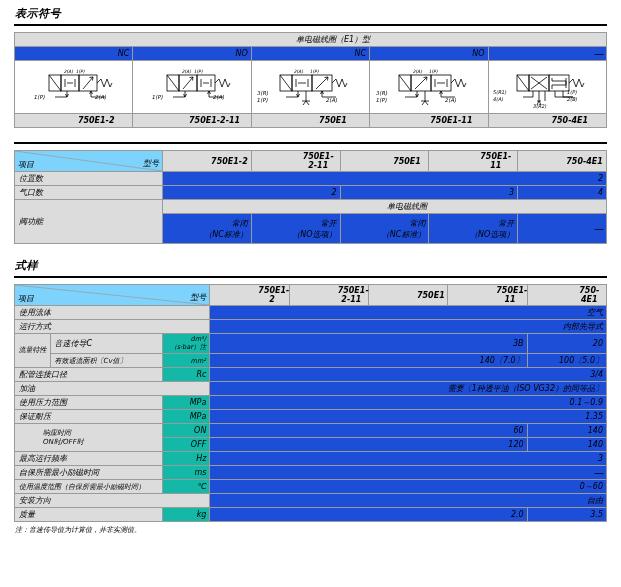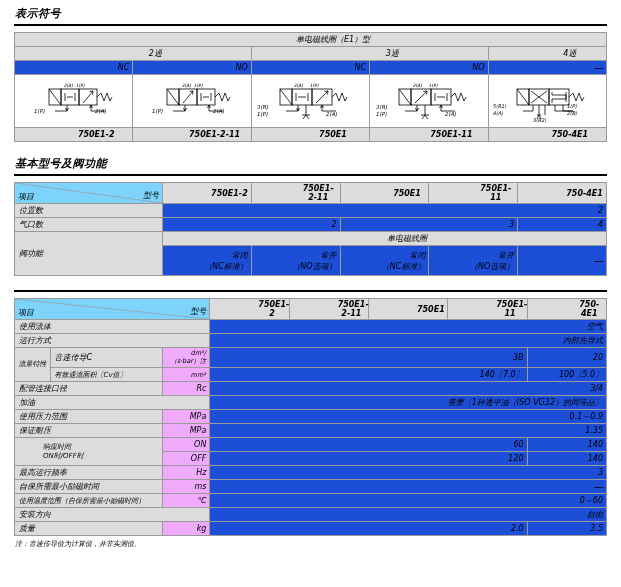--- a/index.html
+++ b/index.html
@@ -42,21 +42,21 @@
     padding: 1px 3px;
     font-weight: normal;
     font-size: 8px;
     vertical-align: middle;
     text-align: center;
     height: 14px;
   }
   .hdr { background: #dcdcdc; padding-left: 48px; }
   .lbl { background: #dcdcdc; text-align: left; padding-left: 4px; }
   .lbl-c { background: #dcdcdc; text-align: right; }
-  .lbl-r { background: #f0abfc; text-align: right; padding-right: 3px; }
+  .lbl-r { background: #14b8a6; text-align: right; padding-right: 3px; }
   .white { background: #1d4ed8; text-align: right; }
   .bold { font-weight: bold; }
   .small { font-size: 7px; }
   .tiny { font-size: 6.5px; }
 
   
   .corner {
     background: #7dd3fc;
     position: relative;
     height: 20px;
@@ -101,25 +101,20 @@
       <colgroup>
         <col style="width:20%">
           <col style="width:20%">
           <col style="width:20%">
           <col style="width:20%">
           <col style="width:20%">
       </colgroup>
       <tbody>
           <tr>
         <td class="hdr" colspan="5">单电磁线圈（E1）型</td>
-      </tr>
-      <tr>
-        <td class="hdr" colspan="2">2通</td>
-        <td class="hdr" colspan="2">3通</td>
-        <td class="hdr">4通</td>
       </tr>
       <tr>
         <td class="white">NC</td>
         <td class="white">NO</td>
         <td class="white">NC</td>
         <td class="white">NO</td>
         <td class="white dash-cell">—</td>
       </tr>
       <tr class="symrow">
 
@@ -279,21 +274,20 @@
         <td class="hdr bold">750E1-2-11</td>
         <td class="hdr bold">750E1</td>
         <td class="hdr bold">750E1-11</td>
         <td class="hdr bold">750-4E1</td>
       </tr>
     </tbody>
       </table>
   </div>
 
   <div class="sect">
-    <div class="sect-title">基本型号及阀功能</div>
     <div class="sect-rule"></div>
 
     <table>
       <colgroup>
         <col style="width:25%">
           <col style="width:15%">
           <col style="width:15%">
           <col style="width:15%">
           <col style="width:15%">
           <col style="width:15%">
@@ -336,20 +330,21 @@
 （NC标准）</td>
         <td class="white" style="white-space:pre-line;">常开
 （NO选项）</td>
         <td class="white dash-cell">—</td>
       </tr>
     </tbody>
       </table>
   </div>
 
   <div class="sect">
+    <div class="sect-title">式样</div>
     <div class="sect-rule"></div>
 
     <table>
       <colgroup>
         <col style="width:6%">
           <col style="width:19%">
           <col style="width:8%">
         <col style="width:13.4%">
           <col style="width:13.4%">
           <col style="width:13.4%">

